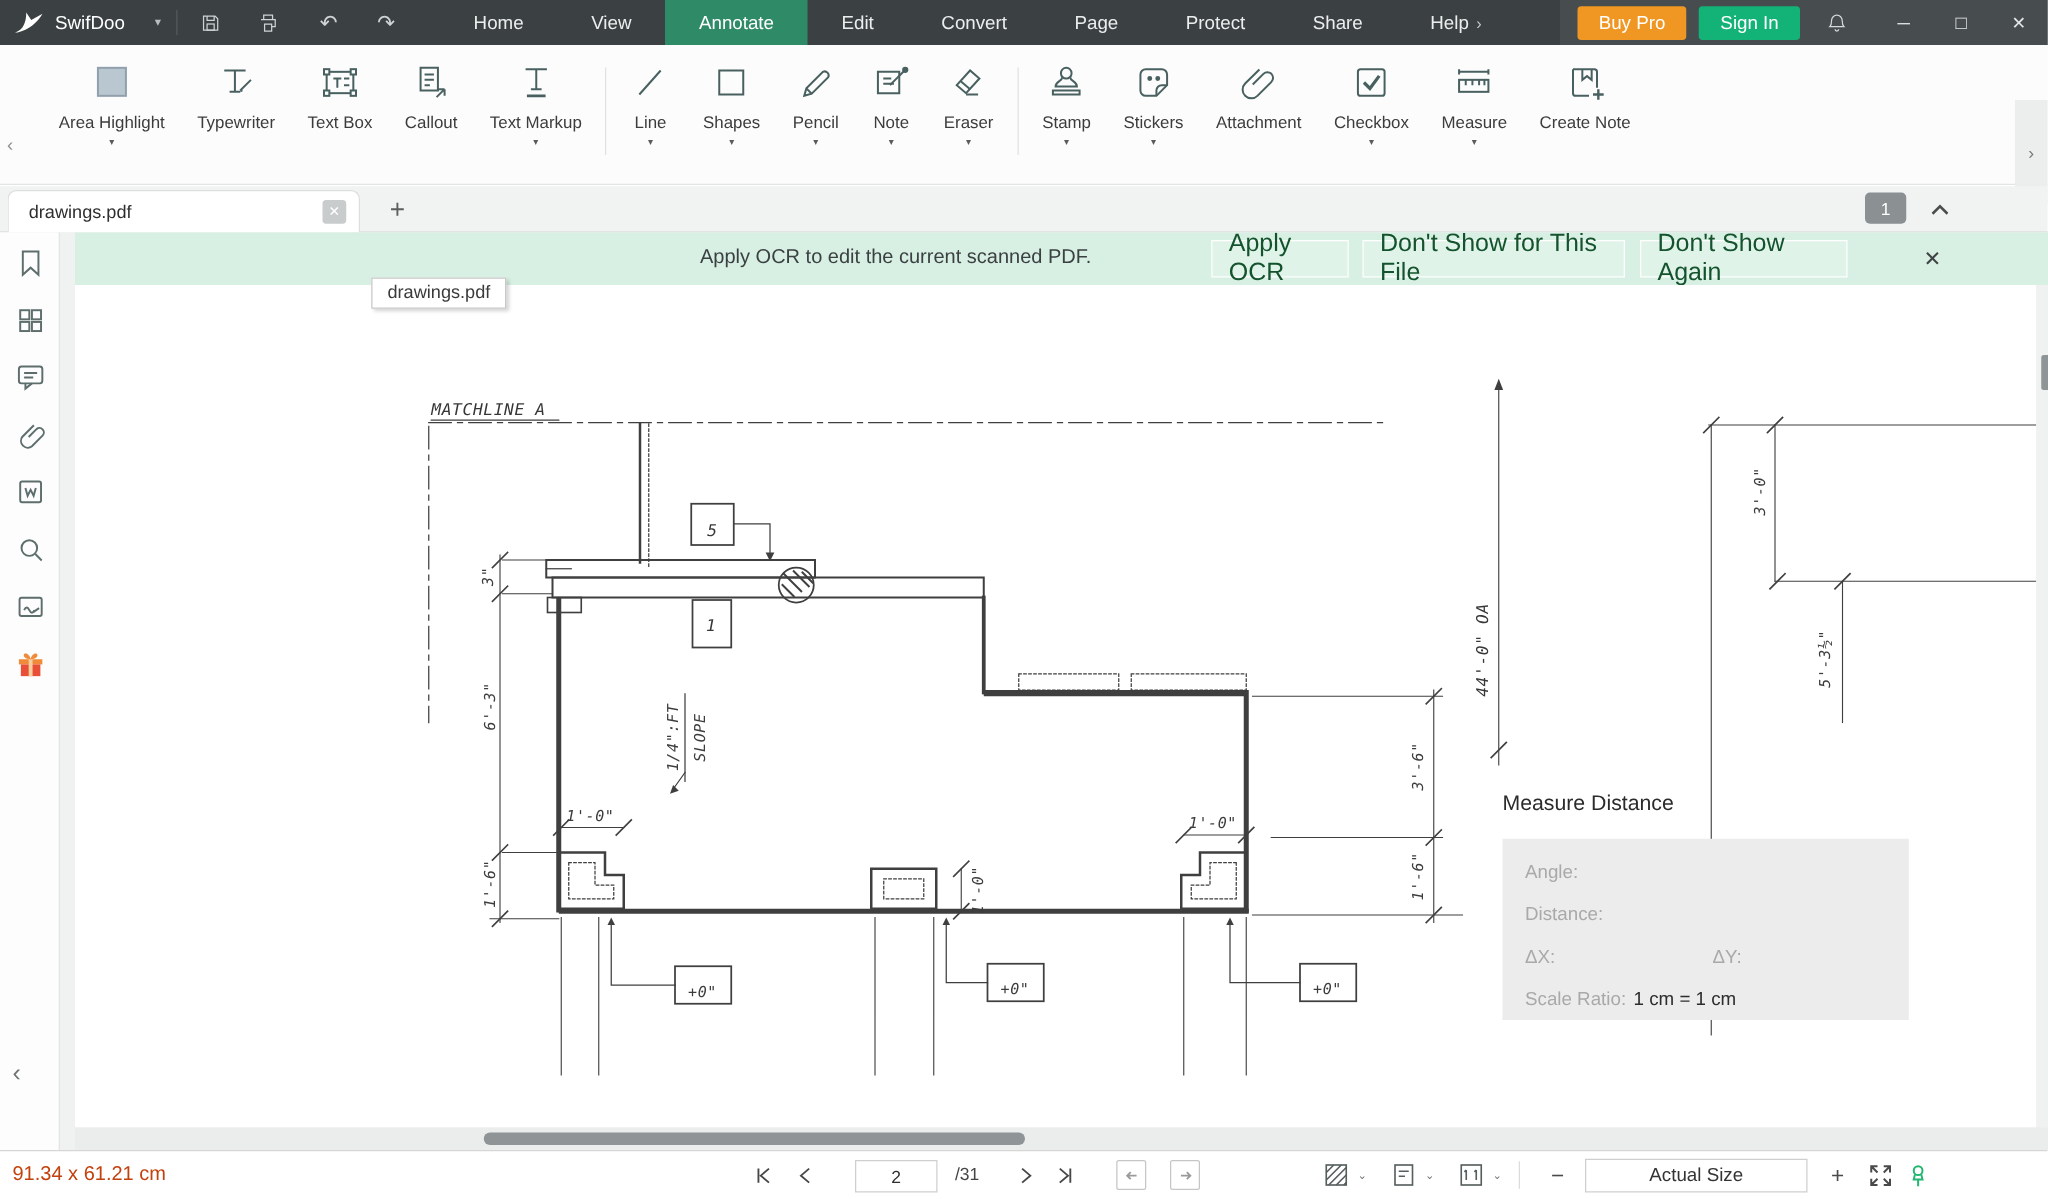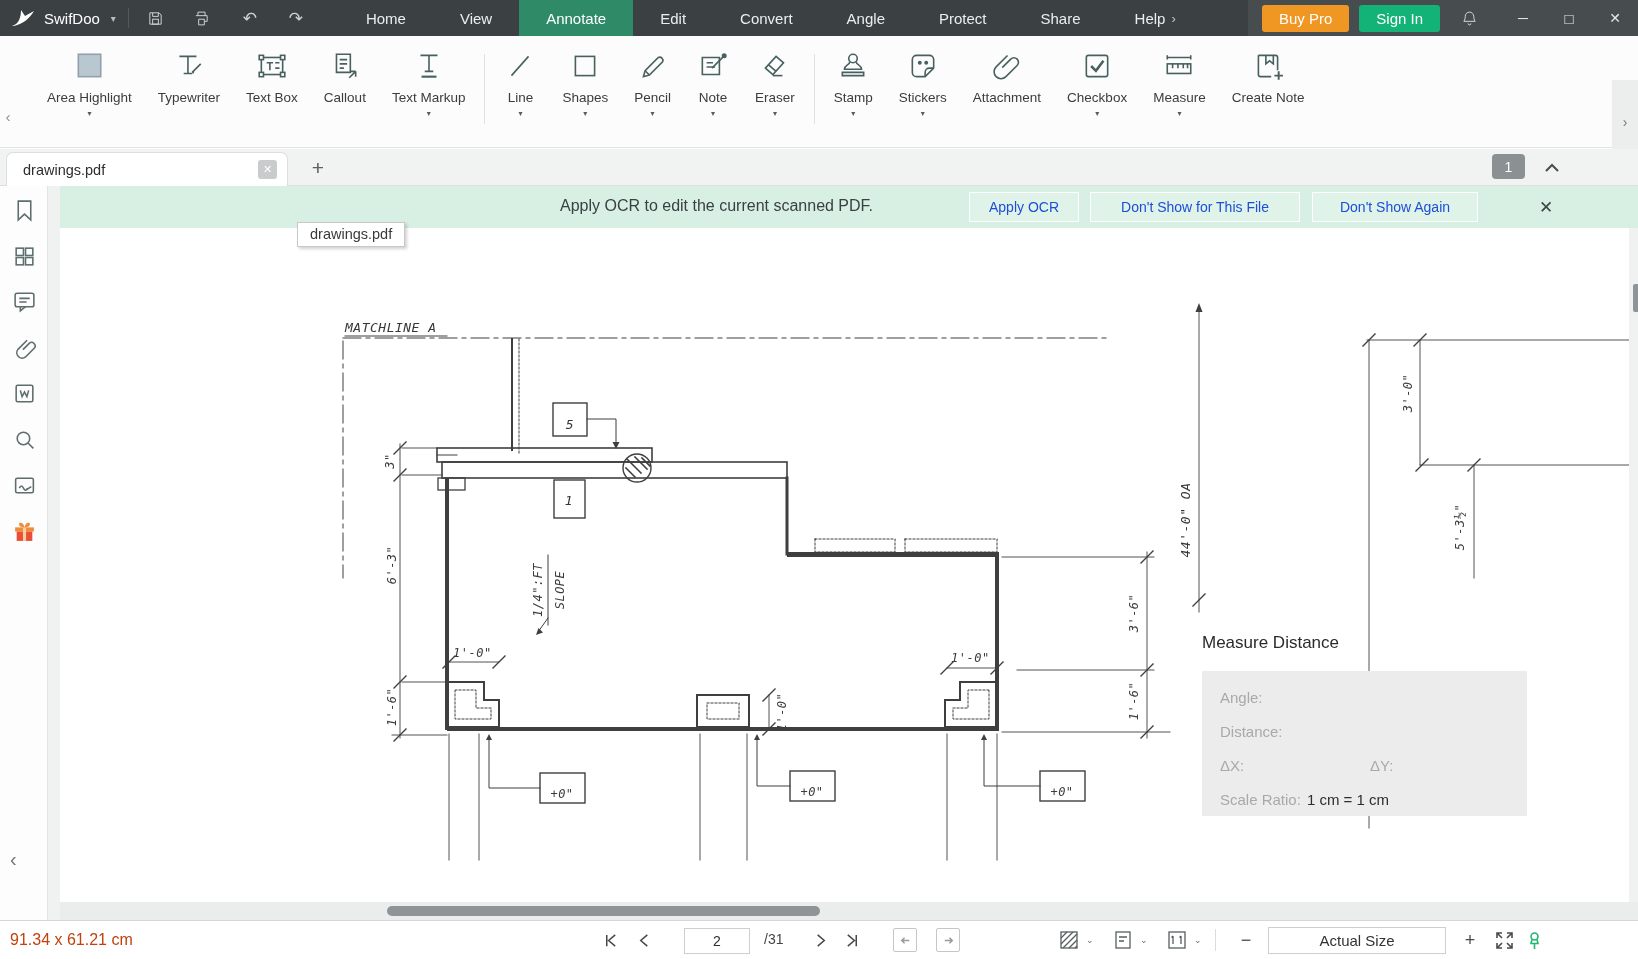--- a/index.html
+++ b/index.html
@@ -2,21 +2,21 @@
 <html><head>
 <meta charset="utf-8">
 <style>
   * { margin:0; padding:0; box-sizing:border-box; }
   html,body { width:1638px; height:959px; overflow:hidden; font-family:"Liberation Sans", sans-serif; background:#fff; }
 
   
   #titlebar { position:absolute; left:0; top:0; width:1638px; height:36px; background:#3b4043; display:flex; align-items:stretch; color:#e9ebeb; }
   .tb-left { display:flex; align-items:center; padding-left:10px; }
   .logo { width:26px; height:22px; margin-right:8px; }
-  .appname { font-size:15px; color:#fff; margin-right:11px; }
+  .appname { font-size:15px; color:#fff; margin-right:24px; }
   .tb-caret { color:#b9bdbe; font-size:10px; margin-right:10px; }
   .tb-sep { width:1px; height:20px; background:#55595c; margin:0 10px 0 2px; }
   .tb-ico { width:34px; height:36px; display:flex; align-items:center; justify-content:center; color:#cfd3d4; }
   .tb-ico svg { width:17px; height:17px; stroke:#cfd3d4; fill:none; stroke-width:1.4; }
   .undoredo { font-size:17px; color:#cfd3d4; }
   #menubar { display:flex; align-items:stretch; margin-left:26px; }
   .menu-item { display:flex; align-items:center; padding:0 27px; font-size:15px; color:#eceeee; }
   .menu-item.active { background:#2f8a68; color:#ffffff; }
   .menu-overflow { display:flex; align-items:center; color:#c3c7c8; font-size:13px; padding:0 2px; }
   .tb-right { margin-left:auto; display:flex; align-items:center; background:#474c4f; height:36px; padding-left:14px; }
@@ -51,21 +51,21 @@
   
   #main { position:absolute; left:0; top:186px; width:1638px; height:734px; background:#f0f1f1; }
   #sidebar { position:absolute; left:0; top:0; width:48px; height:734px; background:#fdfdfd; border-right:1px solid #e4e4e4; }
   .sb-ico { position:absolute; left:12px; width:25px; height:25px; }
   .sb-ico svg { width:25px; height:25px; stroke:#5d6e6d; fill:none; stroke-width:1.5; }
   .sb-chev { position:absolute; left:10px; top:662px; font-size:20px; color:#6f7475; }
 
   #docarea { position:absolute; left:60px; top:0; width:1590px; height:650px; }
   #banner { position:absolute; left:0; top:0; width:1590px; height:42px; background:#d8f0e3; }
   .banner-msg { position:absolute; left:500px; top:11px; font-size:16px; color:#3b4043; }
-  .banner-btn { position:absolute; top:6px; height:30px; border:1px solid #fdfefd; background:rgba(255,255,255,0.22); color:#1d4ed8; font-size:14px; display:flex; align-items:center; justify-content:center; padding:0 13px; }
+  .banner-btn { position:absolute; top:6px; height:30px; border:1px solid #fdfefd; background:rgba(255,255,255,0.22); color:#14532d; font-size:20px; display:flex; align-items:center; justify-content:center; padding:0 13px; }
   .banner-close { position:absolute; left:1474px; top:9px; width:24px; height:24px; color:#3f4446; font-size:17px; display:flex; align-items:center; justify-content:center; }
 
   #page { position:absolute; left:0; top:42px; width:1569px; height:674px; background:#fff; }
   #right-gutter { position:absolute; left:1569px; top:42px; width:21px; height:674px; background:#f0f1f1; }
   .vthumb { position:absolute; left:4px; top:56px; width:12px; height:28px; background:#8f9496; border-radius:2px; }
   #hscroll { position:absolute; left:0; top:716px; width:1590px; height:18px; background:#ebecec; }
   .hthumb { position:absolute; left:327px; top:4px; width:433px; height:10px; background:#8f9496; border-radius:5px; }
 
   .tooltip { position:absolute; left:237px; top:36px; background:#fff; border:1px solid #c8c8c8; box-shadow:2px 2px 3px rgba(0,0,0,0.18); padding:3px 12px 4px 12px; font-size:14.5px; color:#3a3a3a; }
 
@@ -127,21 +127,21 @@
     </span>
     <span class="tb-ico undoredo" style="margin-left:14px;">↶</span>
     <span class="tb-ico undoredo" style="margin-left:12px;">↷</span>
   </div>
   <div id="menubar">
     <div class="menu-item">Home</div>
     <div class="menu-item">View</div>
     <div class="menu-item active">Annotate</div>
     <div class="menu-item">Edit</div>
     <div class="menu-item">Convert</div>
-    <div class="menu-item">Angle</div>
+    <div class="menu-item">Page</div>
     <div class="menu-item">Protect</div>
     <div class="menu-item">Share</div>
     <div class="menu-item" style="padding-right:4px;">Help</div>
     <div class="menu-overflow">›</div>
   </div>
   <div class="tb-right">
     <span class="btn-buypro">Buy Pro</span>
     <span class="btn-signin">Sign In</span>
     <span class="bell">
       <svg viewBox="0 0 24 24">

